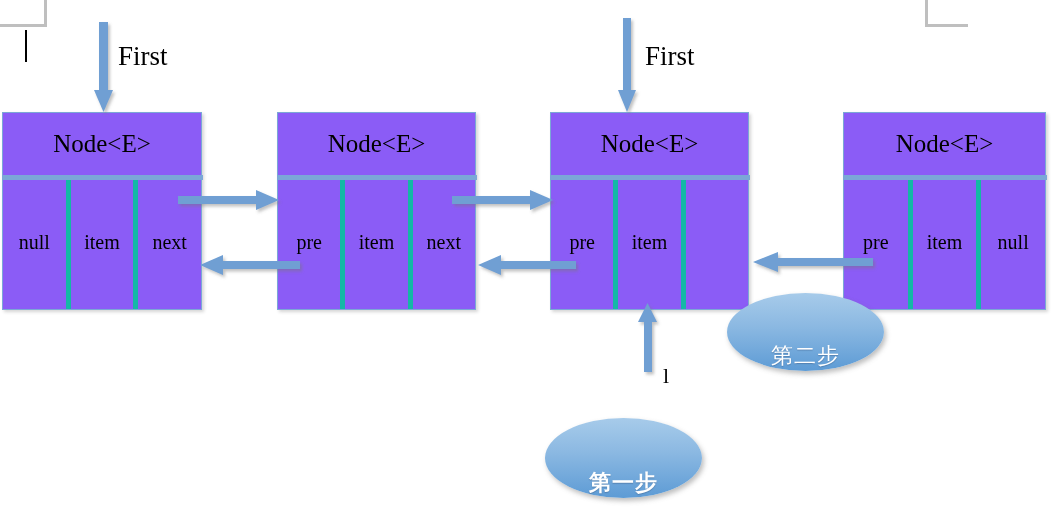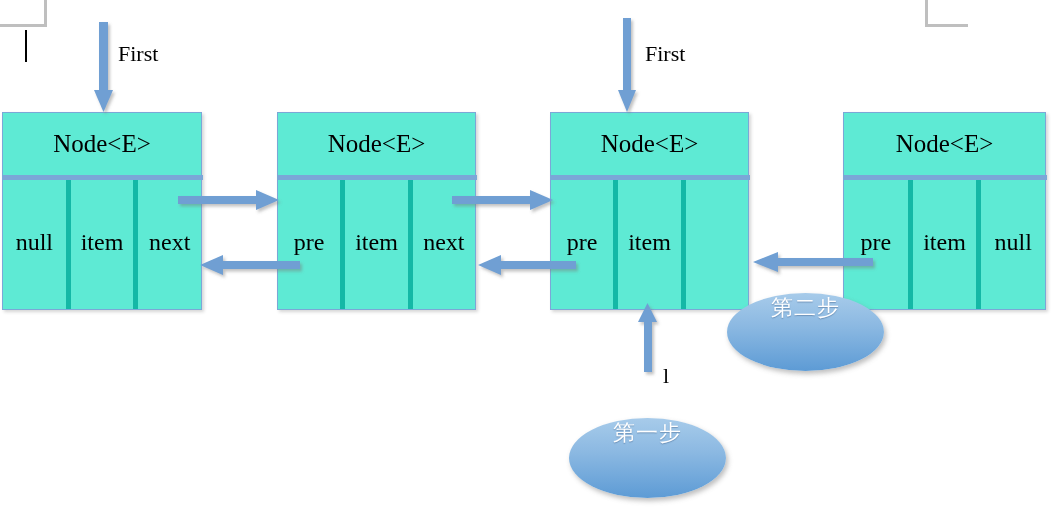--- a/index.html
+++ b/index.html
@@ -42,21 +42,21 @@
     left: 25px; top: 30px;
     width: 2px; height: 32px;
     background: #000000;
   }
 
   
   .node {
     position: absolute;
     box-sizing: border-box;
     border: 1.5px solid #7ba7d7;
-    background: #5eead4;
+    background: #8b5cf6;
     box-shadow: 2px 2px 3px rgba(120,120,120,0.30);
   }
   .node-title {
     position: absolute;
     left: 0; right: 0; top: 0;
     height: 62px;
     line-height: 62px;
     text-align: center;
     font-size: 25px;
     color: #000000;
@@ -72,21 +72,21 @@
   .node-cells {
     position: absolute;
     left: 0; right: 0;
     top: 67px; bottom: 0;
     display: flex;
   }
   .cell {
     flex: 1 1 0;
     position: relative;
     text-align: center;
-    font-size: 24px;
+    font-size: 20px;
     color: #000000;
     display: flex;
     align-items: center;
     justify-content: center;
     padding-bottom: 4px;
   }
   .cell + .cell {
     border-left: 5px solid #14b8a6;
   }
 
@@ -95,39 +95,39 @@
     position: absolute;
     left: 0; top: 0;
     width: 1054px;
     height: 514px;
     pointer-events: none;
   }
 
   
   .label {
     position: absolute;
-    font-size: 22px;
+    font-size: 27px;
     color: #000000;
     white-space: nowrap;
   }
   .label-small {
     position: absolute;
     font-size: 22px;
     color: #000000;
     white-space: nowrap;
   }
 
   
   .ellipse {
     position: absolute;
     border-radius: 50%;
     background: linear-gradient(to bottom, #a7cbea 0%, #8cb9e2 42%, #5d9bd5 100%);
     box-shadow: 2px 3px 5px rgba(110,110,110,0.45);
     display: flex;
-    align-items: flex-start;
+    align-items: flex-end;
     justify-content: center;
     color: #ffffff;
     font-size: 22px;
     font-family: "DejaVu Sans", "Liberation Sans", sans-serif;
     letter-spacing: 1px;
     text-shadow: 0 1px 1px rgba(60,90,130,0.45);
   }
 </style>
 </head>
 <body>
@@ -233,17 +233,17 @@
   <div class="label" style="left:118px; top:41px;">First</div>
 
   <div class="label" style="left:645px; top:41px;">First</div>
 
   <div class="label-small" style="left:663px; top:363px;">l</div>
 
   <div class="ellipse" style="left:727px; top:293px; width:157px; height:78px;">
     <span>第二步</span>
   </div>
 
-  <div class="ellipse" style="left:569px; top:418px; width:157px; height:80px;">
+  <div class="ellipse" style="left:545px; top:418px; width:157px; height:80px;font-weight:bold;">
     <span>第一步</span>
   </div>
 
 </div>
 
 </body></html>

